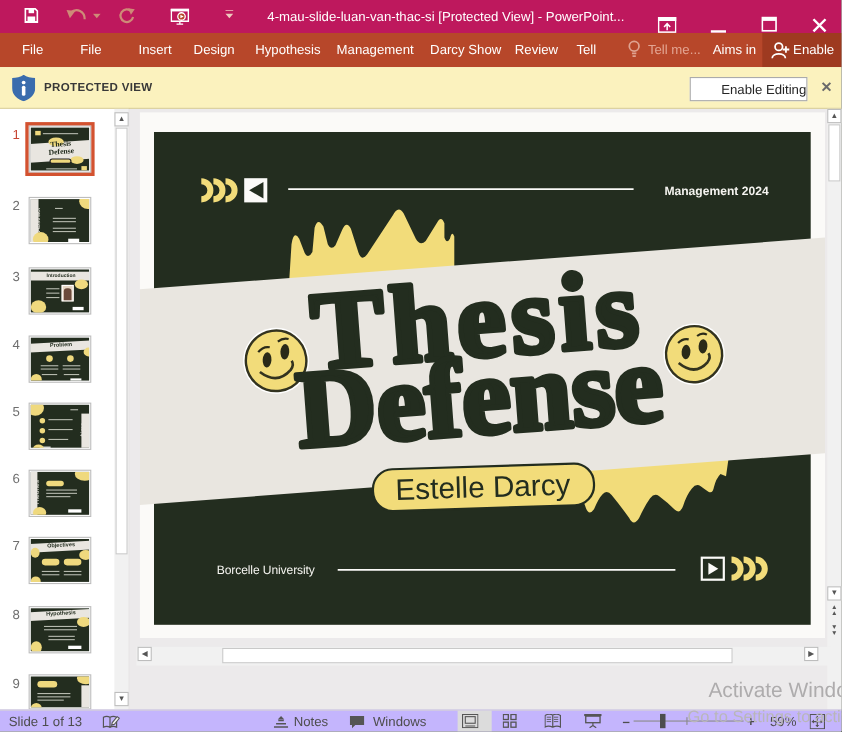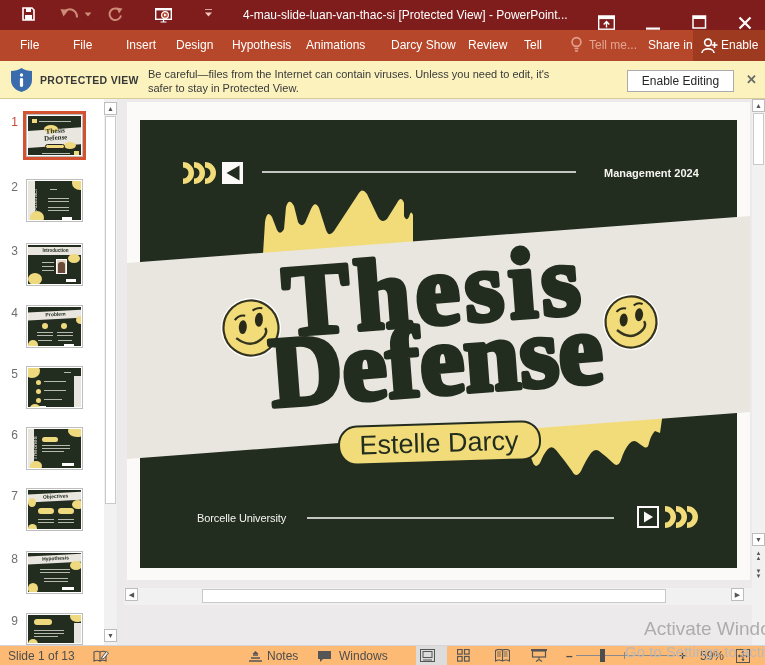--- a/index.html
+++ b/index.html
@@ -1,33 +1,33 @@
 <!DOCTYPE html>
 <html><head>
 <meta charset="utf-8">
 <style>
 * { margin:0; padding:0; box-sizing:border-box; }
 html,body { width:765px; height:665px; overflow:hidden; font-family:"Liberation Sans", sans-serif; }
 #app { position:relative; width:765px; height:665px; background:#E9E7E8; }
 
 
-#titlebar { position:absolute; left:0; top:0; width:765px; height:30px; background:#7f1d1d; color:#fff; }
+#titlebar { position:absolute; left:0; top:0; width:765px; height:30px; background:#be185d; color:#fff; }
 #titlebar .qat { position:absolute; top:7px; }
 #title-text { position:absolute; left:243px; top:8px; font-size:12px; color:#fff; white-space:nowrap; }
 .winbtn { position:absolute; top:0; height:30px; color:#fff; text-align:center; }
 
 
 #ribbon { position:absolute; left:0; top:30px; width:765px; height:31px; background:#B7472A; color:#fff; font-size:12px; }
 .tab { position:absolute; top:8px; white-space:nowrap; }
 
 
 #msgbar { position:absolute; left:0; top:61px; width:765px; height:38px; background:#FBF2BE; border-bottom:1px solid #D8CC96; }
 #msgbar .pv { position:absolute; left:40px; top:13px; font-size:10.5px; font-weight:bold; color:#383838; letter-spacing:0.3px;}
 #msgbar .msg { position:absolute; left:148px; top:6px; font-size:11px; color:#3a3a3a; line-height:14px; }
-#enable-btn { position:absolute; left:627px; top:9px; width:107px; height:22px; background:#fff; border:1px solid #ABABAB; font-size:12px; color:#262626; text-align:center; line-height:20px; }
+#enable-btn { position:absolute; left:627px; top:9px; width:107px; height:22px; background:#fff; border:1px solid #ABABAB; font-size:12px; color:#262626; text-align:right; line-height:20px; }
 #msg-x { position:absolute; left:746px; top:11px; font-size:13px; color:#6a6a6a; font-weight:bold;}
 
 
 #thumbs { position:absolute; left:0; top:99px; width:117px; height:546px; background:#fff; border-right:1px solid #D4D2D2; }
 .tnum { position:absolute; left:4px; width:14px; text-align:right; font-size:12px; color:#6e6e6e; }
 .thumb { position:absolute; left:26px; width:57px; height:43px; background:#fff; border:1px solid #BDBDBD; overflow:hidden; }
 .thumb .g { position:absolute; left:1px; top:1px; right:1px; bottom:1px; background:#232D1F; overflow:hidden; }
 #thumb1 { outline:3px solid #D35230; }
 .thumb .yb { position:absolute; background:#EFD97E; border-radius:50%; }
 .thumb .yp { position:absolute; background:#EFD97E; border-radius:4px; }
@@ -44,21 +44,21 @@
 
 
 #vscroll { position:absolute; left:634px; top:0px; width:13px; height:546px; background:#F1F1F1; }
 #hscroll { position:absolute; left:6px; top:489px; width:632px; height:17px; background:#F1F1F1; }
 
 
 #wm1 { position:absolute; left:644px; top:618px; font-size:19px; color:#AEACAD; white-space:nowrap; }
 #wm2 { position:absolute; left:625px; top:643px; font-size:15px; color:#B9B7B8; white-space:nowrap; z-index:5;}
 
 
-#statusbar { position:absolute; left:0; top:645px; width:765px; height:20px; background:#fdba74; border-top:1px solid #D7D5D5; font-size:12px; color:#4d4d4d; }
+#statusbar { position:absolute; left:0; top:645px; width:765px; height:20px; background:#c4b5fd; border-top:1px solid #D7D5D5; font-size:12px; color:#4d4d4d; }
 #statusbar .it { position:absolute; top:3px; white-space:nowrap;}
 </style>
 </head>
 <body>
 <div id="app">
 
   <div id="titlebar">
     <svg class="qat" style="left:22px" width="13" height="14" viewBox="0 0 13 14">
         <path d="M1 1h9l2 2v10H1z" fill="none" stroke="#fff" stroke-width="1.6"></path>
         <rect x="3" y="8" width="7" height="5" fill="#fff"></rect>
@@ -103,47 +103,46 @@
         <path d="M1.5 1.5 L12.5 12.5 M12.5 1.5 L1.5 12.5" stroke="#fff" stroke-width="2.2"></path>
       </svg>
   </div>
 
   <div id="ribbon">
     <div class="tab" style="left:20px">File</div>
     <div class="tab" style="left:73px">File</div>
     <div class="tab" style="left:126px">Insert</div>
     <div class="tab" style="left:176px">Design</div>
     <div class="tab" style="left:232px">Hypothesis</div>
-    <div class="tab" style="left:306px">Animations</div>
+    <div class="tab" style="left:306px">Management</div>
     <div class="tab" style="left:391px">Darcy Show</div>
     <div class="tab" style="left:468px">Review</div>
     <div class="tab" style="left:524px">Tell</div>
     <svg class="tab" style="left:570px;top:6px" width="13" height="18" viewBox="0 0 13 18">
         <circle cx="6.5" cy="6" r="4.4" fill="none" stroke="#DFA290" stroke-width="1.6"></circle>
         <path d="M4.5 12.5 h4 M5 15 h3" stroke="#DFA290" stroke-width="1.5"></path>
       </svg>
     <div class="tab" style="left:589px;color:#E3A593">Tell me...</div>
-    <div class="tab" style="left:648px">Share in</div>
+    <div class="tab" style="left:648px">Aims in</div>
     <div style="position:absolute;left:693px;top:0;width:72px;height:31px;background:#9E3A20;"></div>
     <svg class="tab" style="left:700px;top:7px" width="19" height="17" viewBox="0 0 19 17">
         <circle cx="8" cy="5.5" r="3.4" fill="none" stroke="#fff" stroke-width="1.6"></circle>
         <path d="M2 16 C2 10.5 14 10.5 14 16" fill="none" stroke="#fff" stroke-width="1.6"></path>
         <path d="M14.5 5 v6 M11.5 8 h6" stroke="#fff" stroke-width="1.6"></path>
       </svg>
     <div class="tab" style="left:721px">Enable</div>
   </div>
 
   <div id="msgbar">
     <svg style="position:absolute;left:11px;top:7px" width="21" height="24" viewBox="0 0 21 24">
         <path d="M10.5 0 C13 2 17.5 3 21 3 L21 12 C21 19 15.5 22.5 10.5 24 C5.5 22.5 0 19 0 12 L0 3 C3.5 3 8 2 10.5 0 Z" fill="#3A6CAD"></path>
         <circle cx="10.5" cy="7" r="1.7" fill="#fff"></circle>
         <rect x="8.9" y="10" width="3.2" height="9" rx="1.4" fill="#fff"></rect>
       </svg>
     <div class="pv">PROTECTED VIEW</div>
-    <div class="msg">Be careful—files from the Internet can contain viruses. Unless you need to edit, it's<br>safer to stay in Protected View.</div>
     <div id="enable-btn">Enable Editing</div>
     <div id="msg-x">✕</div>
   </div>
 
   <div id="thumbs">
     <div class="tnum" style="top:16px;color:#C74634;">1</div>
     <div id="thumb1" class="thumb" style="top:15px;">
       <div class="g">
         <div class="cb" style="left:-2px;top:13px;width:60px;height:17px;transform:rotate(-4deg);"></div>
         <div class="yb" style="left:16px;top:9px;width:14px;height:8px;"></div>

